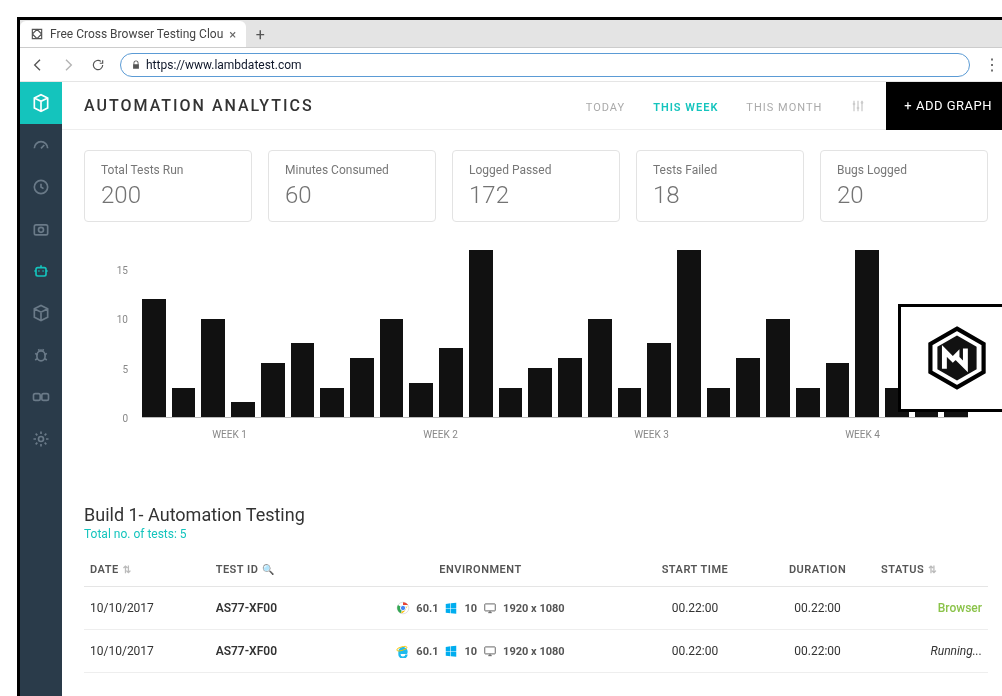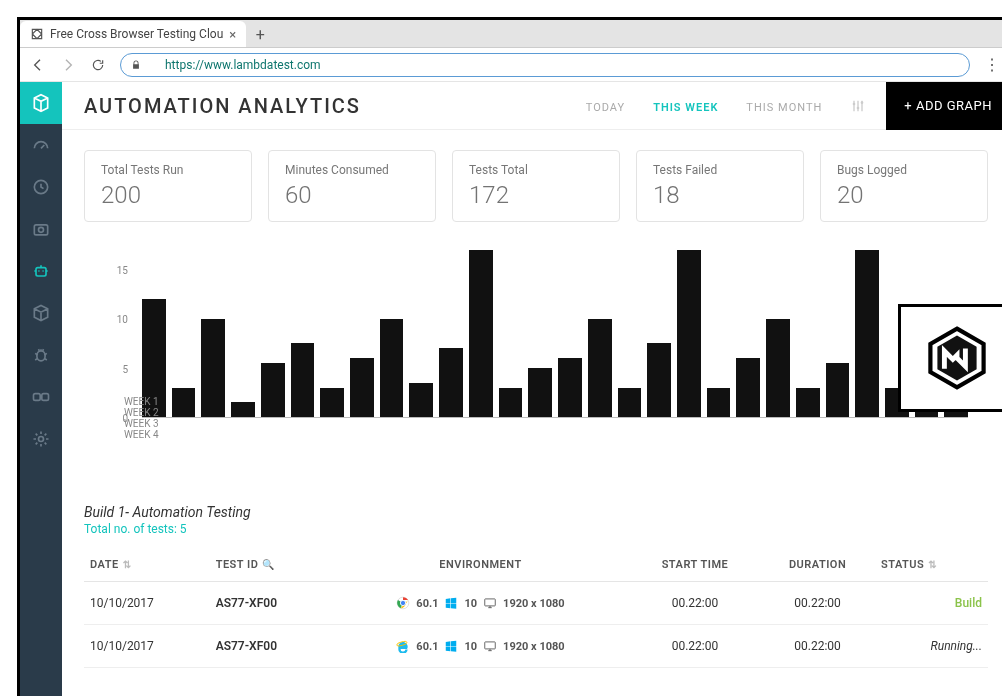--- a/index.html
+++ b/index.html
@@ -10,60 +10,60 @@
 
 .tab-strip { height: 28px; background: #e4e4e4; display: flex; align-items: flex-end; border-bottom: 1px solid #ccc; }
 .tab { background: #fff; height: 26px; min-width: 220px; display: flex; align-items: center; padding: 0 10px; font-size: 12px; color: #444; border-top-left-radius: 6px; border-top-right-radius: 6px; position: relative; gap: 6px; }
 .tab .tab-favicon { width: 14px; height: 14px; color: #555; }
 .tab .tab-close { margin-left: auto; font-size: 13px; color: #666; cursor: pointer; }
 .tab-new { width: 28px; height: 26px; display: flex; align-items: center; justify-content: center; font-size: 16px; color: #555; cursor: pointer; }
 
 .url-bar { height: 34px; background: #fff; display: flex; align-items: center; padding: 0 10px; gap: 14px; border-bottom: 1px solid #e5e5e5; }
 .nav-btn { width: 16px; height: 16px; color: #555; cursor: pointer; display: flex; align-items: center; justify-content: center; }
 .nav-btn.disabled { opacity: .45; cursor: default; }
-.url-input { flex: 1; height: 24px; border: 1.5px solid #5b9bd5; border-radius: 12px; display: flex; align-items: center; padding: 0 10px; gap: 24px; font-size: 12px; color: #0f766e; }
+.url-input { flex: 1; height: 24px; border: 1.5px solid #5b9bd5; border-radius: 12px; display: flex; align-items: center; padding: 0 10px; gap: 5px; font-size: 12px; color: #0f172a; }
 .url-lock { width: 10px; height: 10px; color: #555; }
 .more-btn { width: 16px; font-size: 16px; color: #555; text-align: center; cursor: pointer; }
 
 
 .app-body { flex: 1; display: flex; overflow: hidden; }
 .sidebar { width: 42px; background: #2a3b4a; display: flex; flex-direction: column; align-items: center; }
 .sidebar-item { width: 42px; height: 42px; display: flex; align-items: center; justify-content: center; color: #6a7a88; cursor: pointer; }
 .sidebar-item.active { background: #14c4bd; color: #fff; }
 .sidebar-item svg { width: 20px; height: 20px; }
 
 .main { flex: 1; background: #fff; overflow-y: auto; overflow-x: hidden; }
 
 
 .header { display: flex; align-items: center; height: 48px; padding: 0 22px; border-bottom: 1px solid #eee; }
-.page-title { font-size: 20px; letter-spacing: 2px; color: #333; font-weight: 500; }
+.page-title { font-size: 16px; letter-spacing: 2px; color: #333; font-weight: 500; }
 .time-tabs { margin-left: auto; display: flex; gap: 28px; font-size: 11px; letter-spacing: 1px; color: #aaa; align-items: flex-end; }
 .time-tab { cursor: pointer; }
 .time-tab.active { color: #14c4bd; font-weight: 600; }
 .filter-icon { color: #ccc; width: 16px; height: 16px; }
 .add-graph { background: #000; color: #fff; height: 48px; margin: -16px -22px -16px 20px; padding: 0 18px; display: flex; align-items: center; font-size: 13px; cursor: pointer; letter-spacing: .5px; }
 
 
 .stats-row { display: flex; gap: 16px; padding: 20px 22px; }
 .stat-card { border: 1px solid #e3e3e3; border-radius: 4px; padding: 12px 16px; flex: 1; }
 .stat-label { font-size: 12px; color: #777; margin-bottom: 4px; }
 .stat-value { font-size: 24px; color: #737373; font-weight: 300; }
 
 
 .chart-card { margin: 0 22px 20px; background: #fff; padding: 8px 10px 36px; position: relative; }
 .chart-area { position: relative; height: 190px; }
 .y-axis { position: absolute; left: 0; top: 0; bottom: 22px; width: 40px; }
 .y-tick { position: absolute; right: 6px; font-size: 10px; color: #888; transform: translateY(-50%); }
 .bars-wrap { position: absolute; left: 48px; right: 10px; bottom: 22px; top: 0; border-bottom: 1px solid #bbb; display: flex; align-items: flex-end; gap: 6px; }
 .bar { background: #111; flex: 1; }
-.x-labels { position: absolute; left: 30px; right: 10px; bottom: 0; display: flex; justify-content: space-around; font-size: 10px; color: #888; flex-direction: column; }
+.x-labels { position: absolute; left: 30px; right: 10px; bottom: 0; display: flex; justify-content: space-around; font-size: 10px; color: #888; }
 
 
 .table-section { margin: 8px 22px 0; padding-top: 8px; }
-.build-title { font-size: 14px; color: #333; margin-bottom: 2px; font-style: italic; }
+.build-title { font-size: 18px; color: #333; margin-bottom: 2px; }
 .build-sub { font-size: 12px; color: #14c4bd; margin-bottom: 12px; }
 table { width: 100%; border-collapse: collapse; font-size: 12px; }
 th { text-align: left; font-size: 11px; color: #555; letter-spacing: .5px; padding: 10px 6px; border-bottom: 1px solid #e5e5e5; font-weight: 600; }
 th .col-icon { margin-left: 4px; color: #bbb; font-size: 10px; }
 td { padding: 14px 6px; border-bottom: 1px solid #eee; color: #333; }
 .env-cell { display: flex; align-items: center; gap: 6px; }
 .env-ic { width: 14px; height: 14px; display: inline-flex; align-items: center; justify-content: center; }
 .env-txt { color: #555; font-size: 11px; font-weight: bold; }
 .status-pass { color: #8bc34a; font-weight: 500; }
 .status-run { font-style: italic; color: #333; }
@@ -193,21 +193,21 @@
       <div class="stats-row" id="stats-row">
           <div class="stat-card">
             <div class="stat-label">Total Tests Run</div>
             <div class="stat-value">200</div>
           </div>
           <div class="stat-card">
             <div class="stat-label">Minutes Consumed</div>
             <div class="stat-value">60</div>
           </div>
           <div class="stat-card">
-            <div class="stat-label">Tests Total</div>
+            <div class="stat-label">Logged Passed</div>
             <div class="stat-value">172</div>
           </div>
           <div class="stat-card">
             <div class="stat-label">Tests Failed</div>
             <div class="stat-value">18</div>
           </div>
           <div class="stat-card">
             <div class="stat-label">Bugs Logged</div>
             <div class="stat-value">20</div>
           </div>
@@ -301,21 +301,21 @@
                       <svg viewBox="0 0 24 24" width="14" height="14">
                         <rect x="3" y="5" width="18" height="12" rx="1" fill="none" stroke="#555" stroke-width="1.5"></rect>
                         <path stroke="#555" stroke-width="1.5" d="M9 20h6M12 17v3"></path>
                       </svg>
                     </span>
                     <span class="env-txt">1920 x 1080</span>
       </div>
     </td>
     <td style="text-align:center">00.22:00</td>
     <td style="text-align:center">00.22:00</td>
-    <td style="text-align:right"><span class="status-pass">Build</span></td>
+    <td style="text-align:right"><span class="status-pass">Browser</span></td>
               </tr>
               <tr>
     <td>10/10/2017</td>
     <td class="bold">AS77-XF00</td>
     <td>
       <div class="env-cell" style="justify-content:center">
         <span class="env-ic">
                       <svg viewBox="0 0 24 24" width="14" height="14">
                         <path d="M4 14a8 8 0 1 1 15 3H8a4 4 0 0 0 8 1h4a8 8 0 0 1-16-1z" fill="#1ebbee"></path>
                         <ellipse cx="10" cy="8" rx="9" ry="3" fill="none" stroke="#f8c200" stroke-width="1.5" transform="rotate(-15 10 8)"></ellipse>

